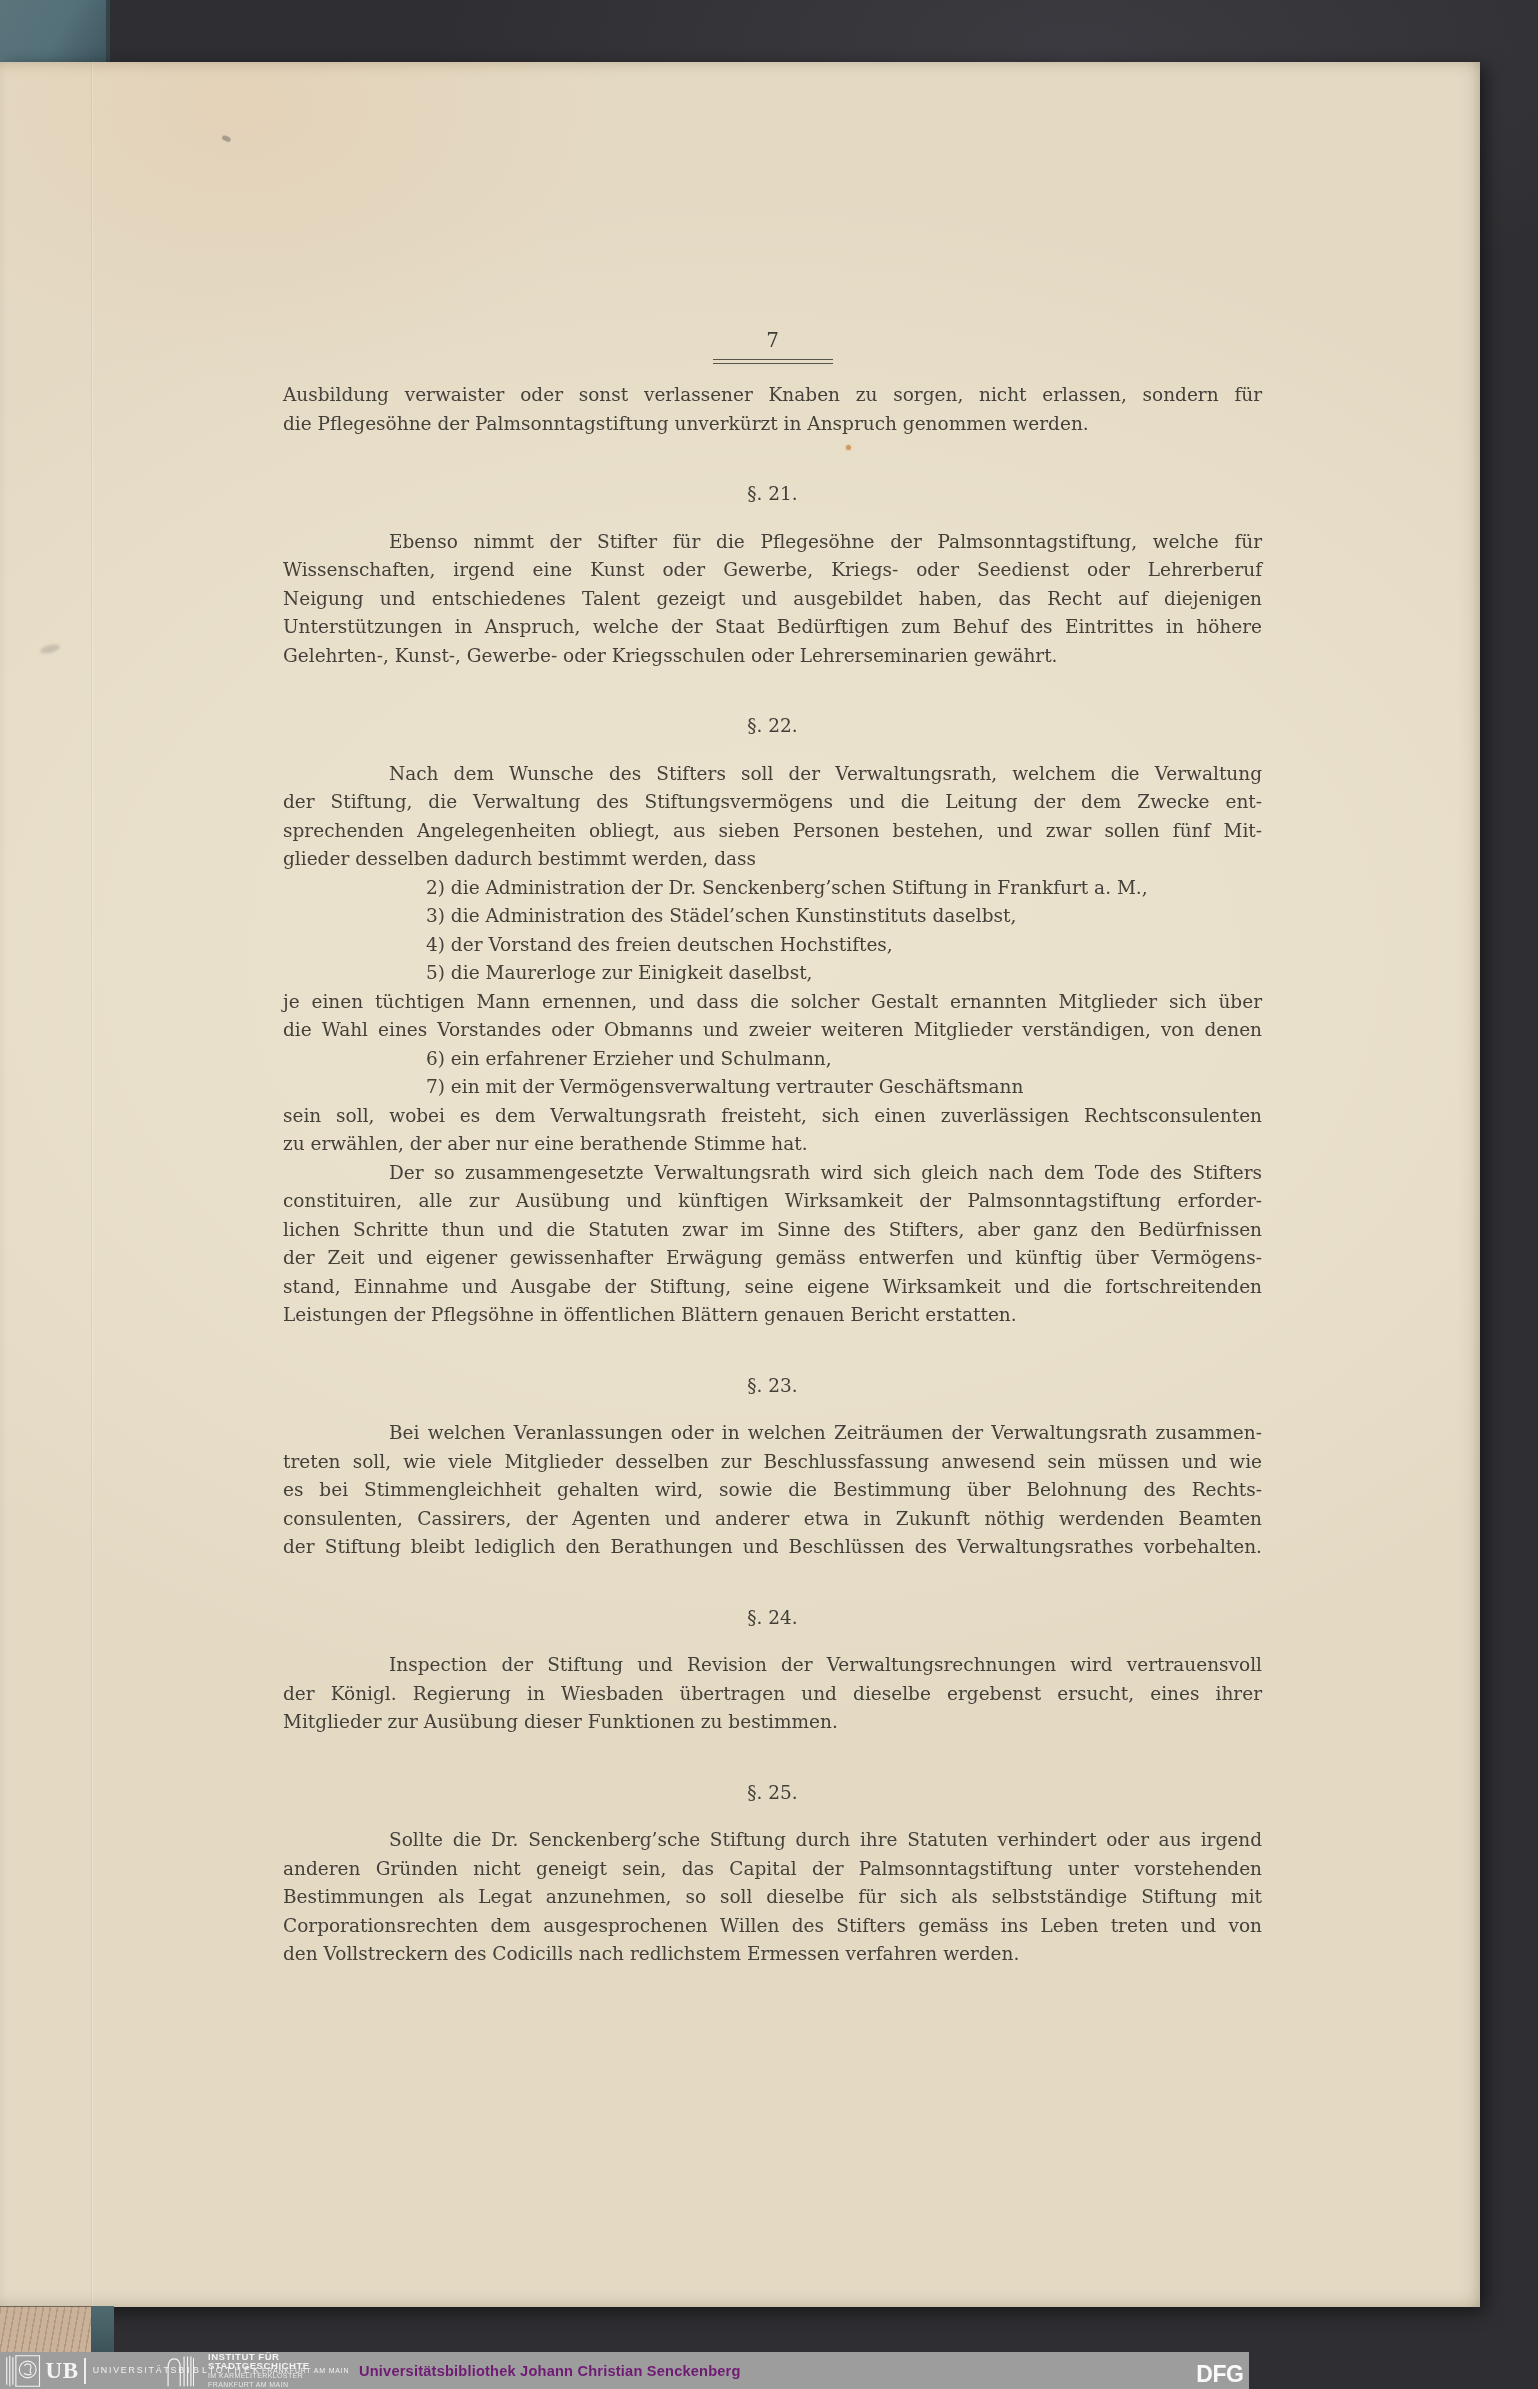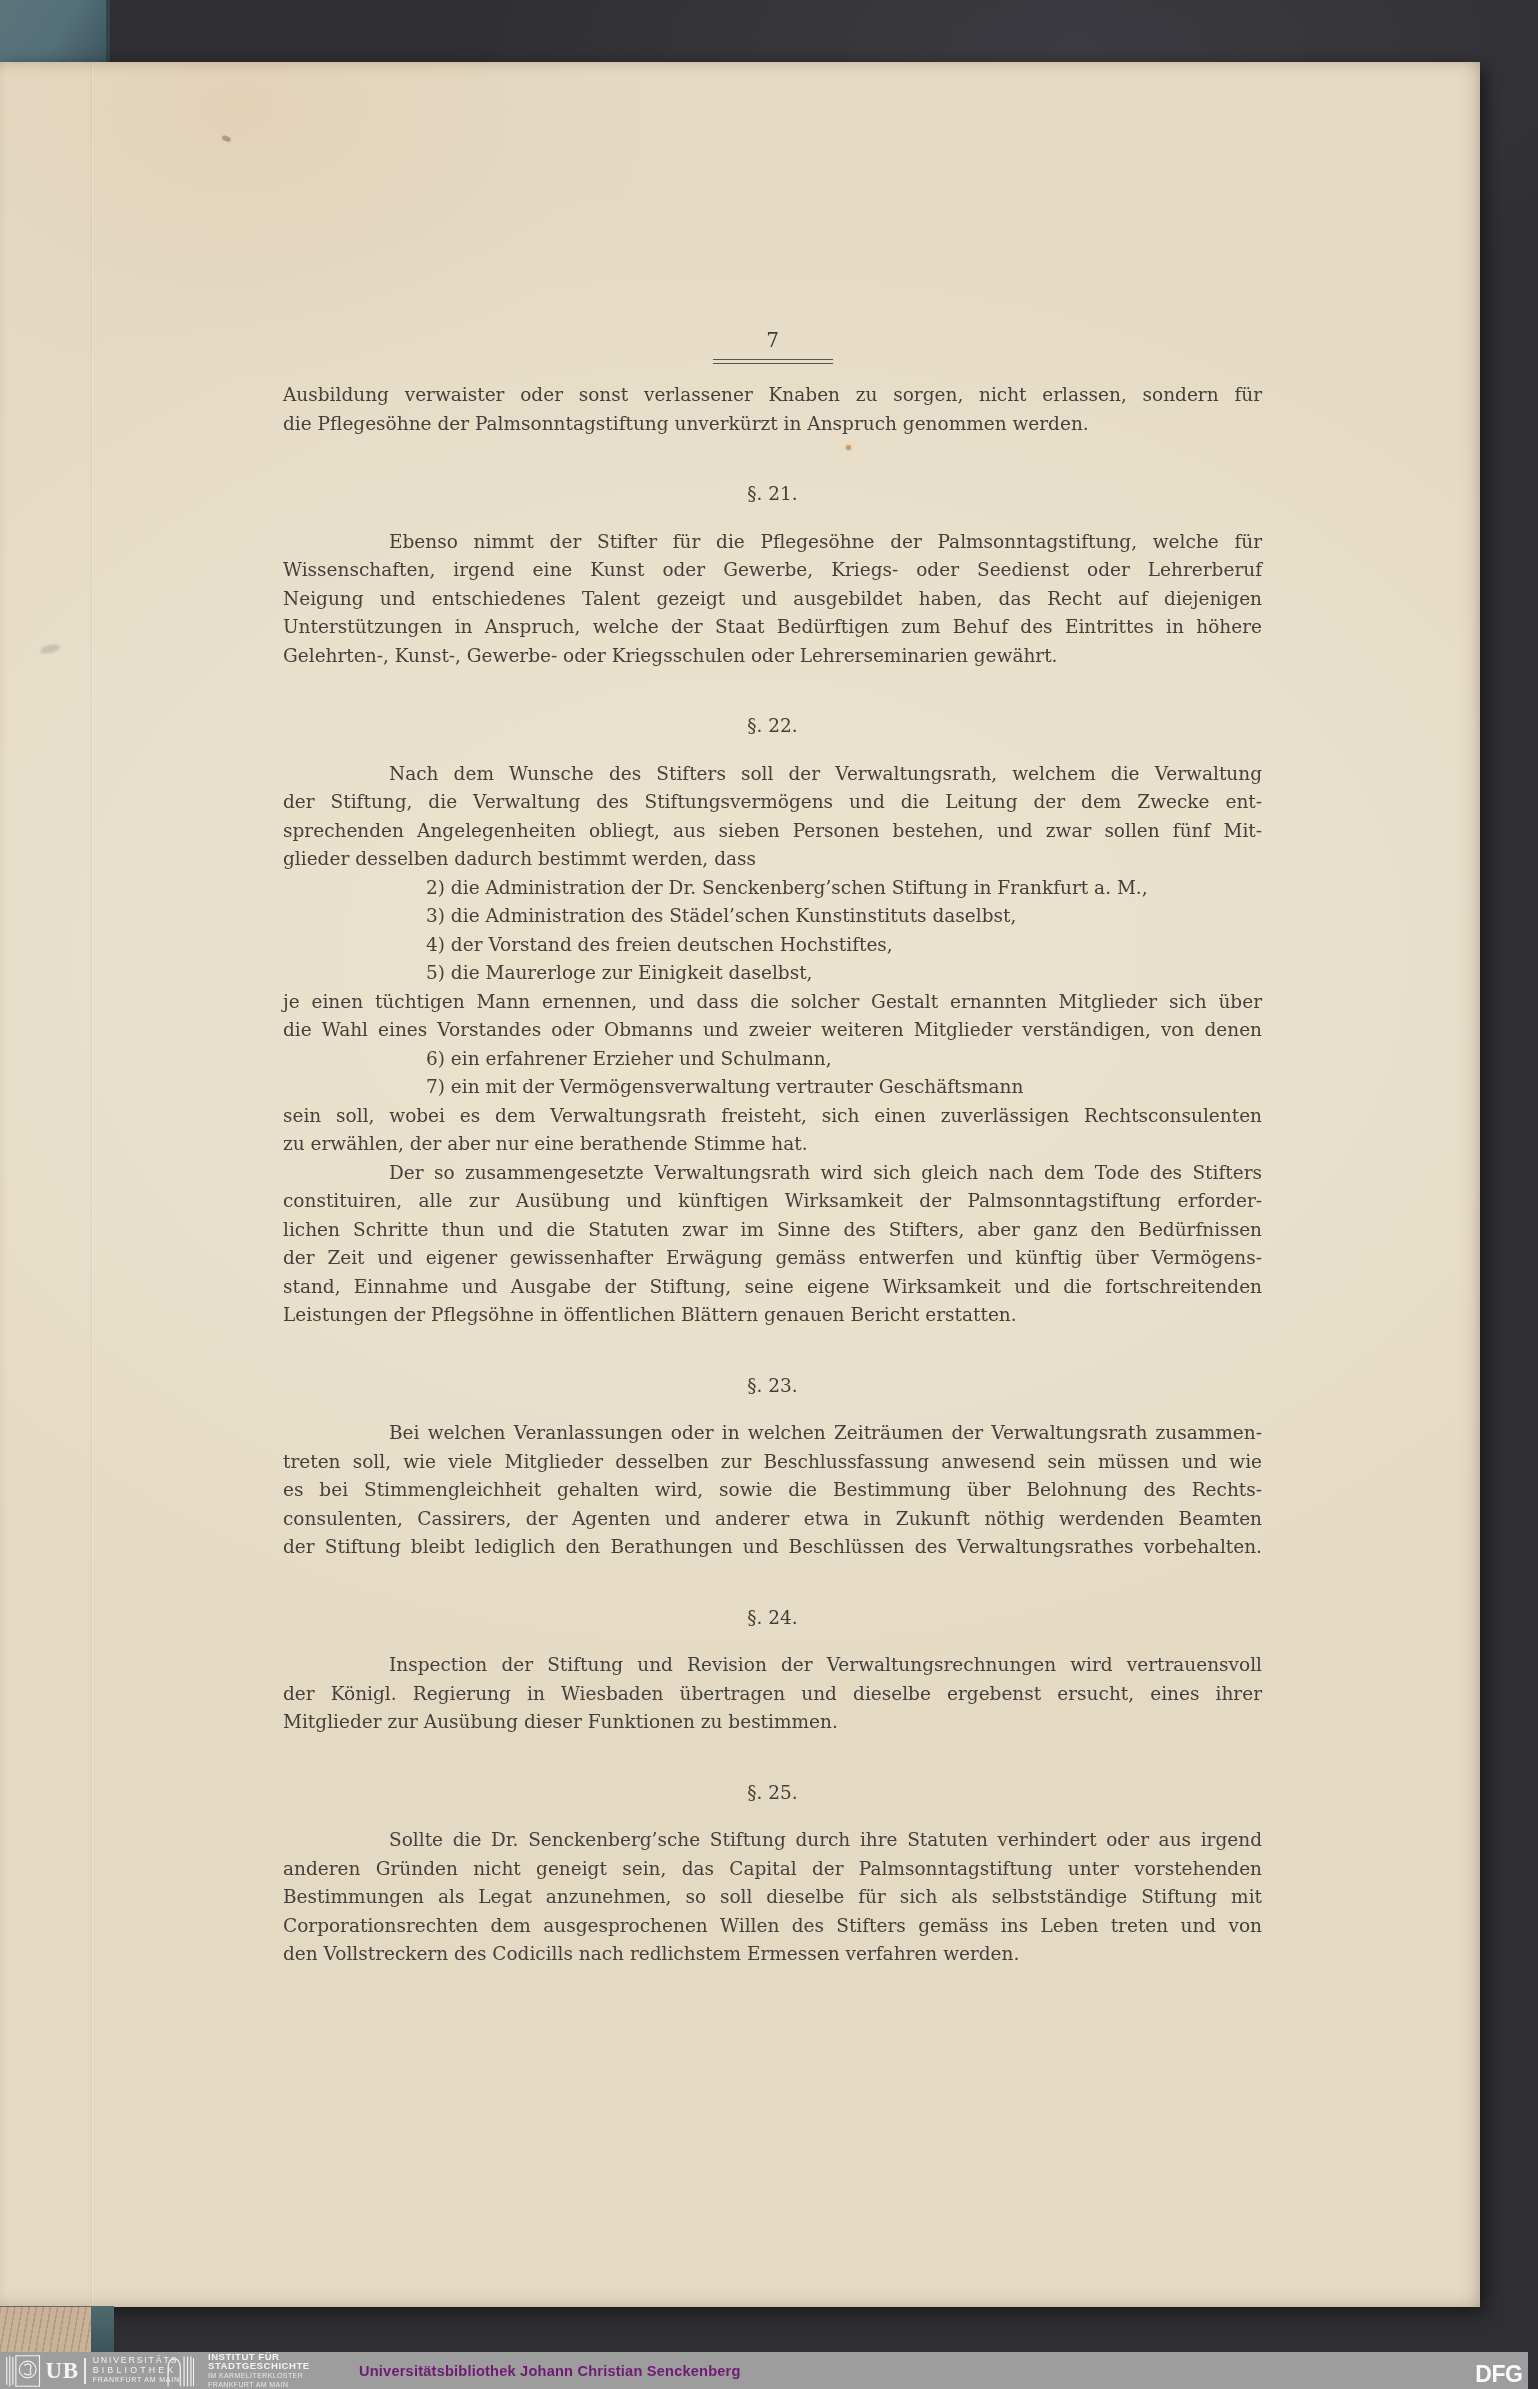--- a/index.html
+++ b/index.html
@@ -100,36 +100,36 @@
   .para.after-rule { margin-top: 17px; }
   .heading { text-align: center; margin: 42px 0 19px 0; color: #43403a; }
   .line { text-align: justify; text-align-last: justify; }
   .line.first { text-indent: 106px; }
   .line.last { text-align-last: left; }
   .line.list { padding-left: 143px; text-align: left; text-align-last: left; }
 
   
   .footer {
     position: absolute; left: 0; top: 2352px;
-    width: 1528px; height: 37px;
+    width: 1249px; height: 37px;
     background: #9d9d9d;
     font-family: "Liberation Sans", "DejaVu Sans", sans-serif;
     color: #f2f2f2;
   }
   .footer * { box-sizing: border-box; }
   .ub-logo {
     position: absolute; left: 4.6px; top: 0; height: 37px;
     display: flex; align-items: center; gap: 3.8px;
   }
   .ub-abbr {
     font-family: "Liberation Serif", "DejaVu Serif", serif;
     font-weight: bold; font-size: 23px; letter-spacing: 0.8px; color: #f4f4f4;
   }
   .ub-divider { width: 1.5px; height: 26px; background: #ededed; margin: 0 3.1px 0 1.5px; }
-  .ub-lines { display: flex; flex-direction: column; justify-content: center; line-height: 9.6px; }
+  .ub-lines { display: flex; flex-direction: row; justify-content: center; line-height: 9.6px; }
   .ub-line-1 { font-size: 8.8px; letter-spacing: 1.8px; }
   .ub-line-2 { font-size: 8.8px; letter-spacing: 3.2px; }
   .ub-line-3 { font-size: 7px; letter-spacing: 0.8px; }
   .inst-logo {
     position: absolute; left: 165px; top: 0; height: 37px;
     display: flex; align-items: center; gap: 14px;
   }
   .inst-lines { display: flex; flex-direction: column; justify-content: center; line-height: 9.2px; }
   .inst-line-bold { font-size: 9.6px; font-weight: bold; letter-spacing: 0.5px; }
   .inst-line-small { font-size: 7px; letter-spacing: 0.4px; color: #e9e9e9; }

